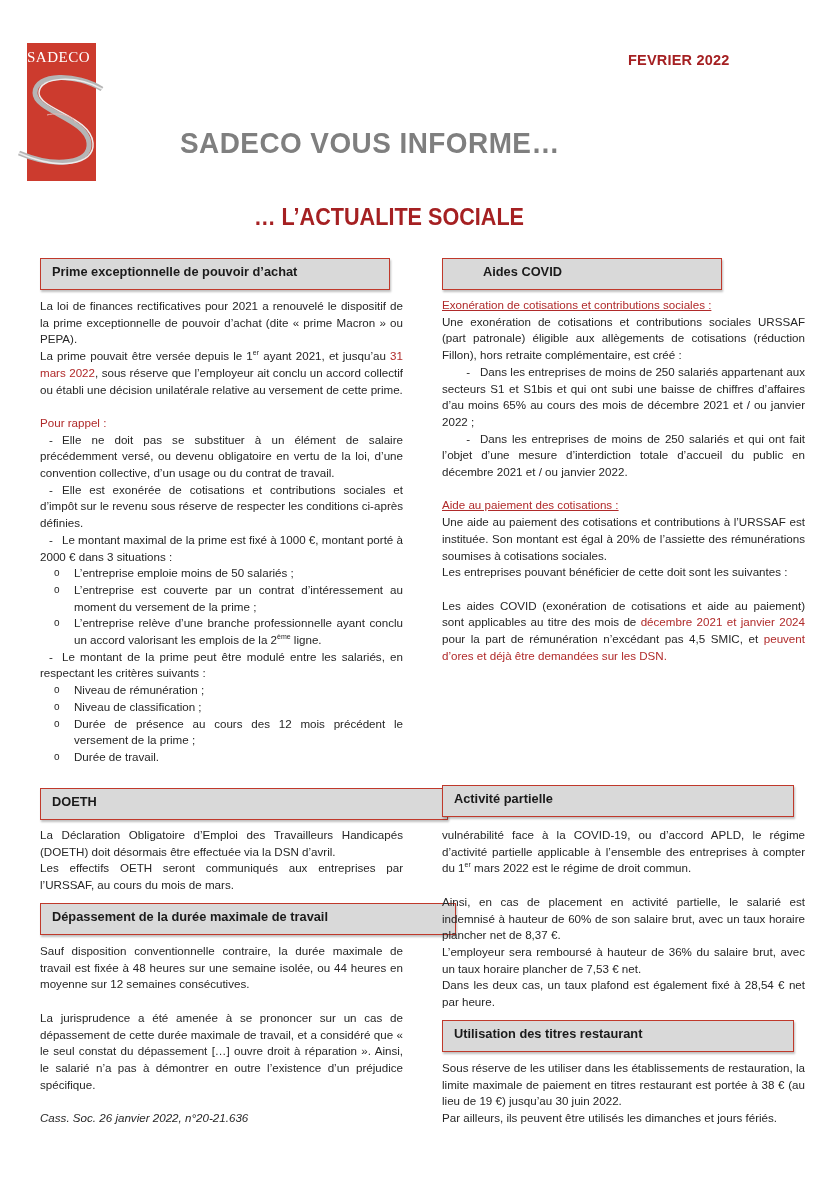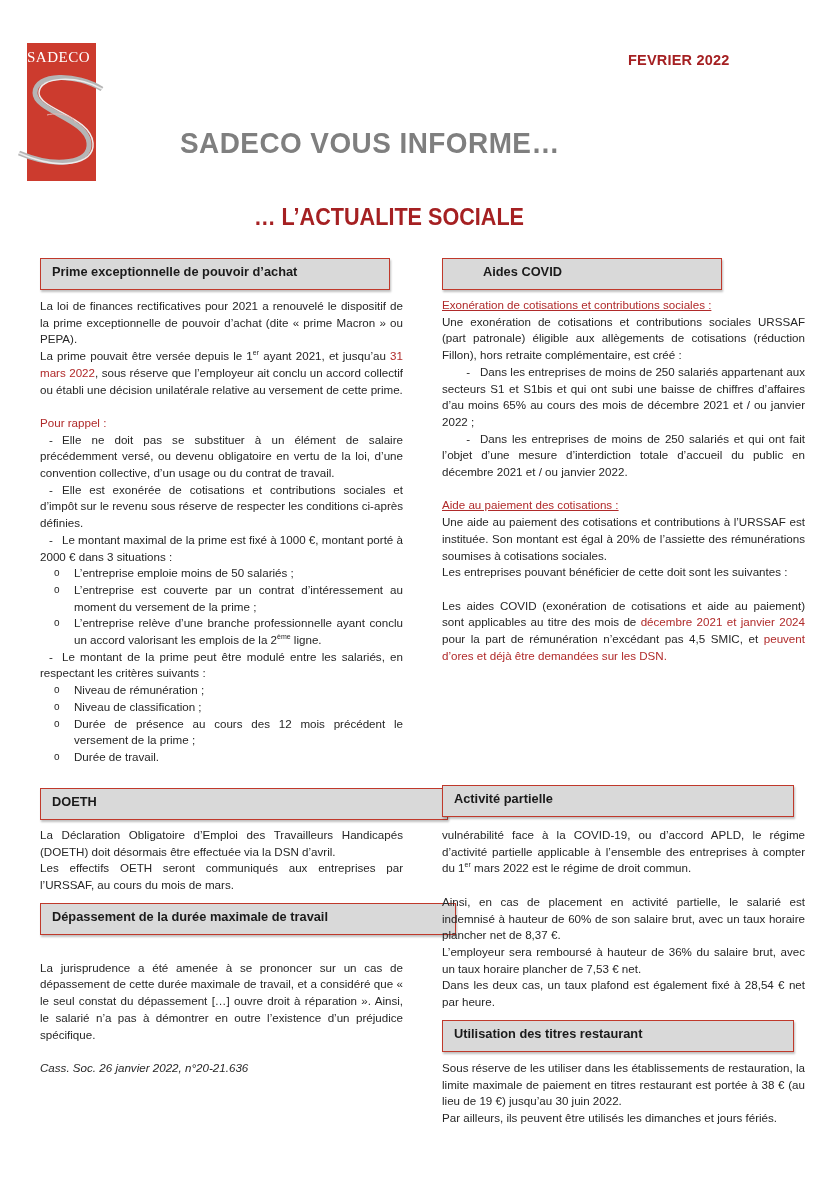--- a/index.html
+++ b/index.html
@@ -92,20 +92,21 @@
 <div class="sec-head" style="left:40px; top:788px; width:408px;">DOETH</div>
 
 <div class="col col-left" style="top:827px;">
   <p>La Déclaration Obligatoire d’Emploi des Travailleurs Handicapés (DOETH) doit désormais être effectuée via la DSN d’avril.</p>
   <p>Les effectifs OETH seront communiqués aux entreprises par l’URSSAF, au cours du mois de mars.</p>
 </div>
 
 <div class="sec-head" style="left:40px; top:903px; width:416px;">Dépassement de la durée maximale de travail</div>
 
 <div class="col col-left" style="top:943px;">
+  <p>Sauf disposition conventionnelle contraire, la durée maximale de travail est fixée à 48 heures sur une semaine isolée, ou 44 heures en moyenne sur 12 semaines consécutives.</p>
   <div class="gap"></div>
   <p>La jurisprudence a été amenée à se prononcer sur un cas de dépassement de cette durée maximale de travail, et a considéré que « le seul constat du dépassement […] ouvre droit à réparation ». Ainsi, le salarié n’a pas à démontrer en outre l’existence d’un préjudice spécifique.</p>
   <div class="gap"></div>
   <p class="it">Cass. Soc. 26 janvier 2022, n°20-21.636</p>
 </div>
 
 <div class="sec-head" style="left:442px; top:258px; width:280px;padding-left:40px;">Aides COVID</div>
 
 <div class="col col-right" style="top:297px;">
   <p class="red ul">Exonération de cotisations et contributions sociales :</p>

